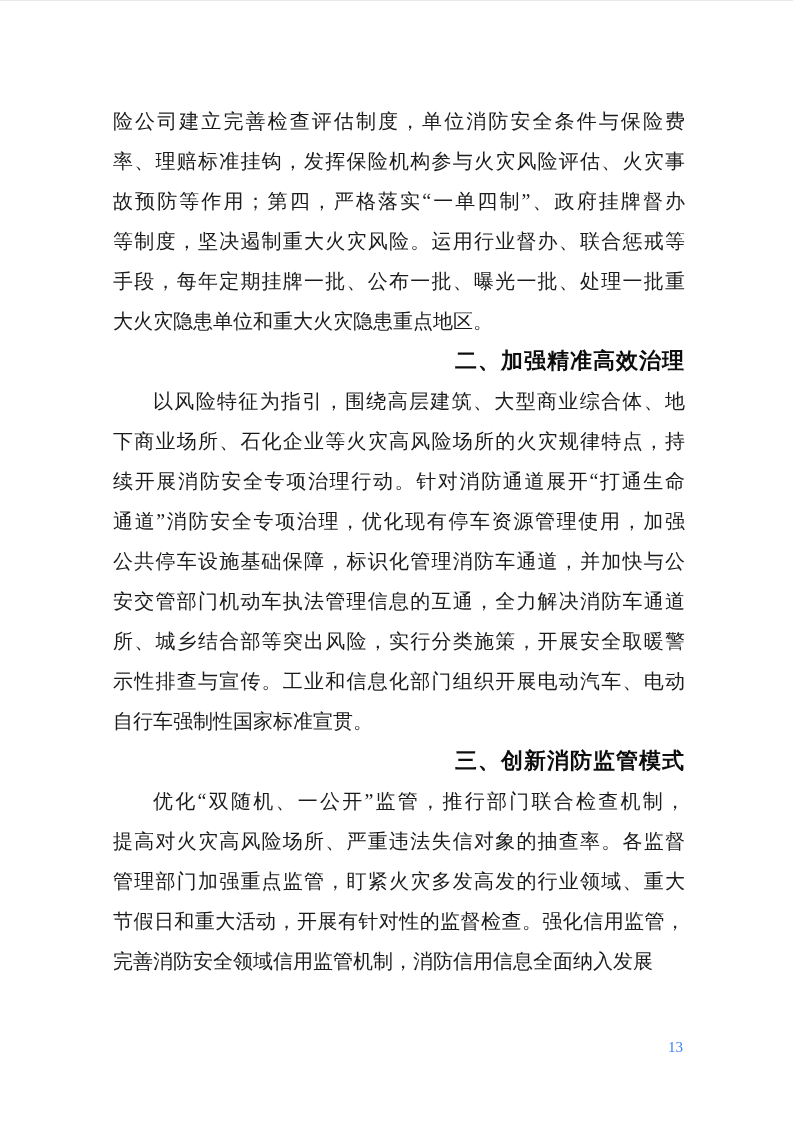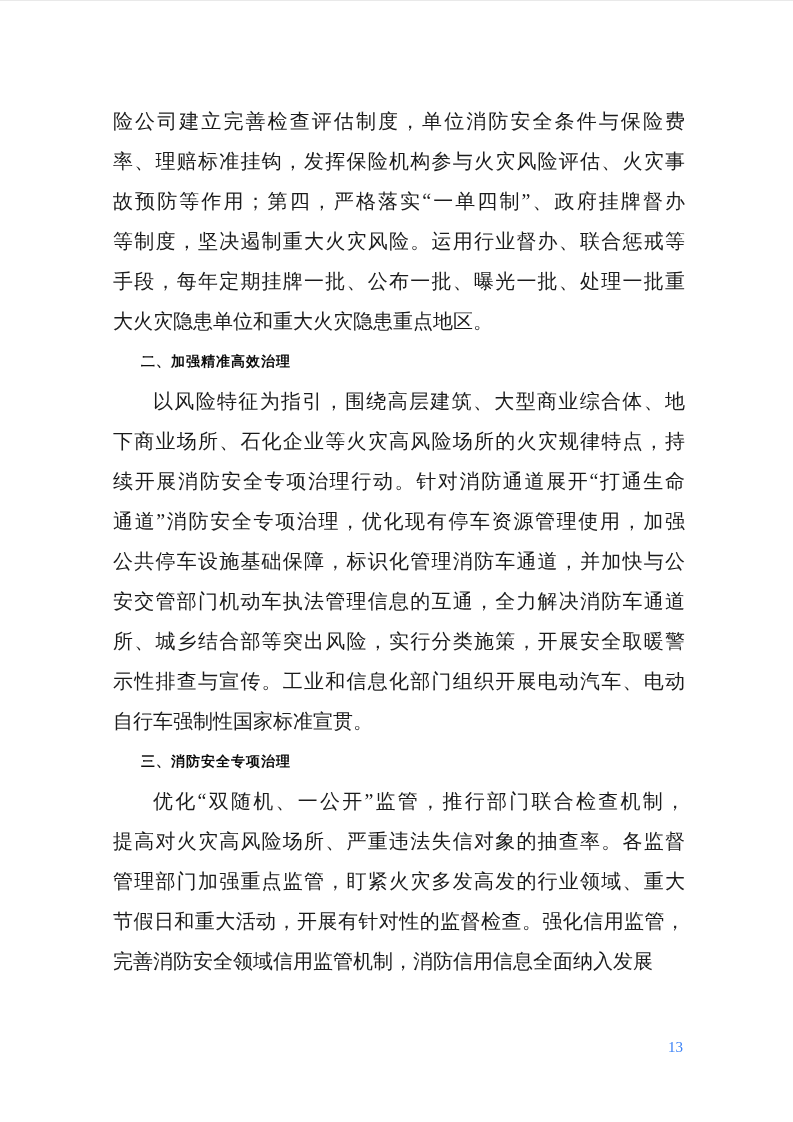--- a/index.html
+++ b/index.html
@@ -34,25 +34,26 @@
   }
   .line.line-last {
     text-align: left;
     text-align-last: left;
   }
   .indent .line:first-child { text-indent: 2em; }
   .heading {
     margin: 0;
     font-family: "Liberation Sans", "DejaVu Sans", sans-serif;
     font-weight: 700;
-    font-size: 14px;
+    font-size: 22px;
     line-height: 40px;
     text-indent: 2em;
     color: #0d0d0d;
     letter-spacing: 1px;
+    text-align: right;
   }
   .page-number {
     position: absolute;
     top: 1037px;
     right: 110px;
     font-size: 15px;
     line-height: 18px;
     color: #3b82f6;
     font-family: "Liberation Serif", "DejaVu Serif", serif;
   }
@@ -75,21 +76,21 @@
         <div class="line">以风险特征为指引，围绕高层建筑、大型商业综合体、地</div>
         <div class="line">下商业场所、石化企业等火灾高风险场所的火灾规律特点，持</div>
         <div class="line">续开展消防安全专项治理行动。针对消防通道展开“打通生命</div>
         <div class="line">通道”消防安全专项治理，优化现有停车资源管理使用，加强</div>
         <div class="line">公共停车设施基础保障，标识化管理消防车通道，并加快与公</div>
         <div class="line">安交管部门机动车执法管理信息的互通，全力解决消防车通道</div>
         <div class="line">所、城乡结合部等突出风险，实行分类施策，开展安全取暖警</div>
         <div class="line">示性排查与宣传。工业和信息化部门组织开展电动汽车、电动</div>
         <div class="line line-last">自行车强制性国家标准宣贯。</div>
       </div>
-    <h2 class="heading">三、消防安全专项治理</h2>
+    <h2 class="heading">三、创新消防监管模式</h2>
     <div class="para indent">
         <div class="line">优化“双随机、一公开”监管，推行部门联合检查机制，</div>
         <div class="line">提高对火灾高风险场所、严重违法失信对象的抽查率。各监督</div>
         <div class="line">管理部门加强重点监管，盯紧火灾多发高发的行业领域、重大</div>
         <div class="line">节假日和重大活动，开展有针对性的监督检查。强化信用监管，</div>
         <div class="line line-last">完善消防安全领域信用监管机制，消防信用信息全面纳入发展</div>
       </div>
   </div>
   <div class="page-number">13</div>
 </div>

